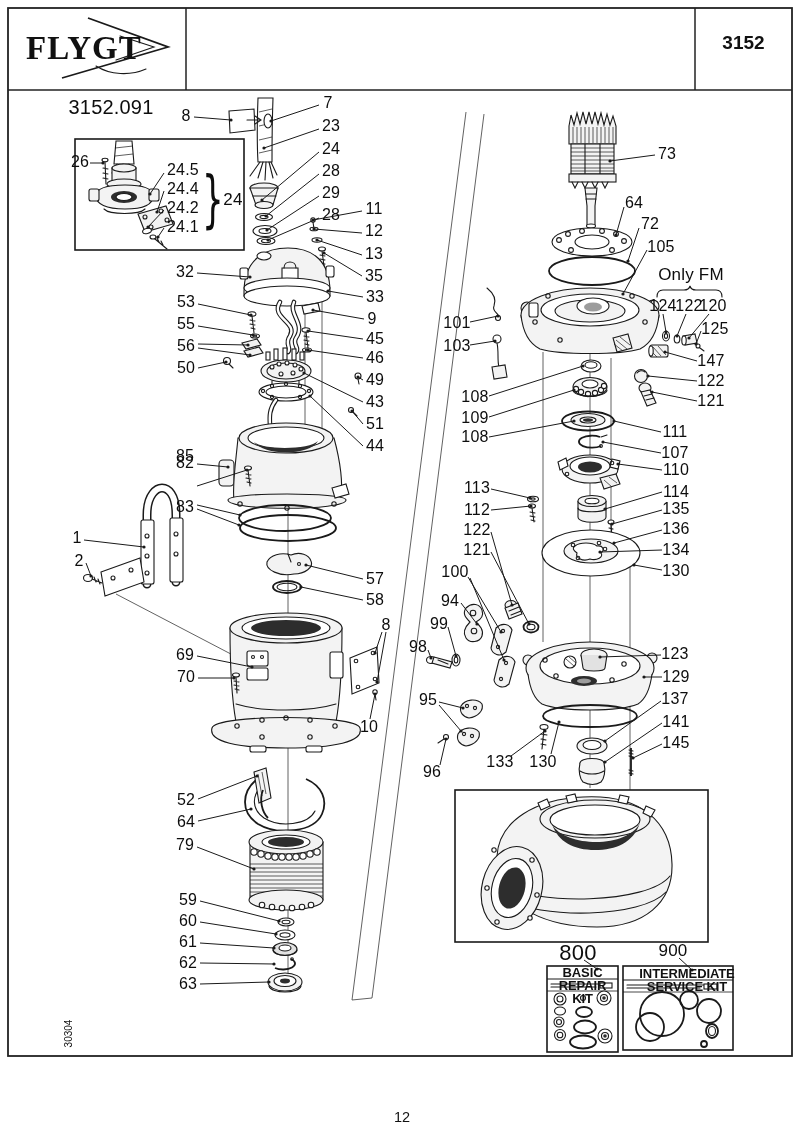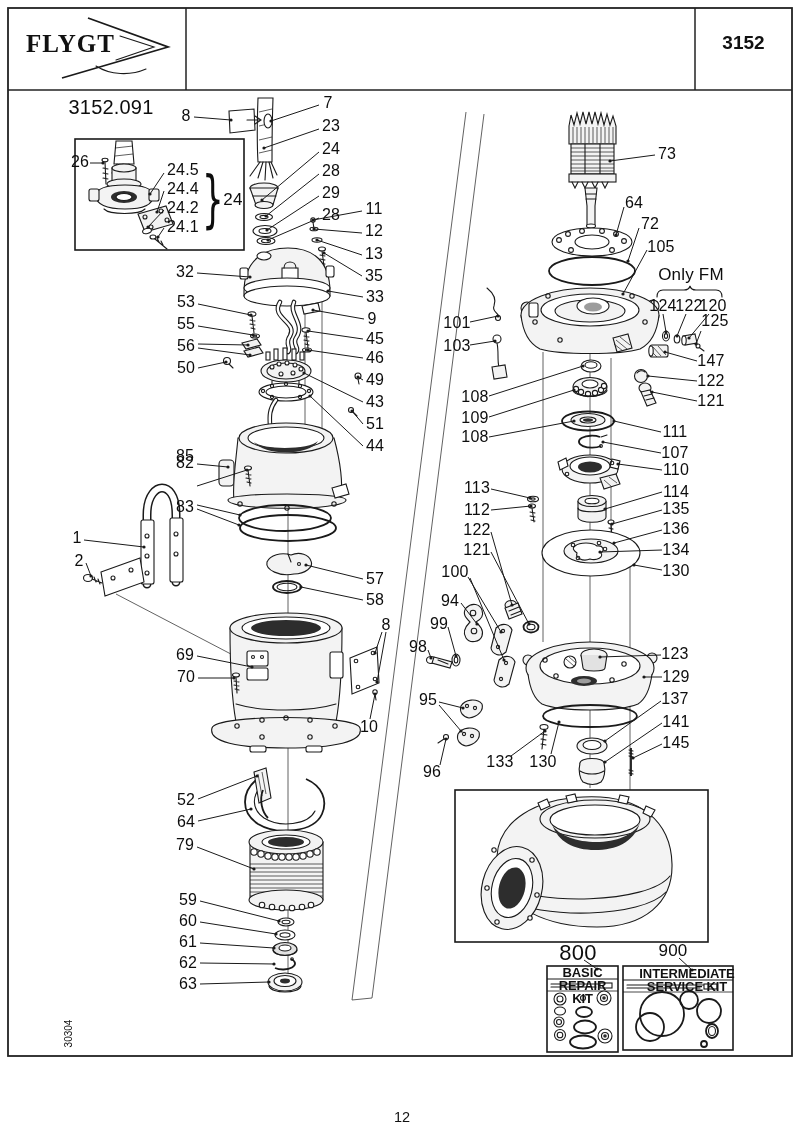--- a/index.html
+++ b/index.html
@@ -25,21 +25,21 @@
   
   .plabel{position:absolute;transform:translate(-50%,-50%);font-size:16px;white-space:nowrap;
           color:#0d0d0d;letter-spacing:.2px;}
   .brace{font-family:"DejaVu Sans",sans-serif;font-weight:400;
          transform:translate(-50%,-52%) scaleX(.55);}
   .hdr-title{position:absolute;left:186px;top:31px;width:509px;text-align:center;
              font-size:19px;font-weight:bold;letter-spacing:1px;}
   .hdr-model{position:absolute;left:695px;top:32px;width:97px;text-align:center;
              font-size:19px;font-weight:bold;}
   .brand{position:absolute;left:26px;top:30px;font-family:"Liberation Serif",serif;
-         font-weight:bold;font-size:25px;letter-spacing:1px;}
+         font-weight:bold;font-size:33px;letter-spacing:1px;}
   .kit-title{position:absolute;font-size:13px;font-weight:bold;text-align:center;
              line-height:13px;letter-spacing:-0.1px;}
   .doc-code{position:absolute;left:38px;top:1028px;width:60px;font-size:10px;
             transform:rotate(-90deg);transform-origin:center;text-align:center;}
   .page-no{position:absolute;left:372px;top:1109px;width:60px;text-align:center;font-size:14.5px;}
 </style>
 </head>
 <body>
 
 <div class="page">
@@ -790,21 +790,21 @@
       <div class="plabel brace" style="left: 213px; top: 200px; font-size: 62px;">}</div>
       <div class="plabel" style="left: 233px; top: 200px; font-size: 17px;">24</div>
       <div class="plabel" style="left: 667px; top: 154px;">73</div>
       <div class="plabel" style="left: 634px; top: 203px;">64</div>
       <div class="plabel" style="left: 650px; top: 224px;">72</div>
       <div class="plabel" style="left: 661px; top: 247px;">105</div>
       <div class="plabel" style="left: 691px; top: 275px; font-size: 17px;">Only FM</div>
       <div class="plabel" style="left: 663px; top: 306px;">124</div>
       <div class="plabel" style="left: 689px; top: 306px;">122</div>
       <div class="plabel" style="left: 713px; top: 306px;">120</div>
-      <div class="plabel" style="left: 715px; top: 321px;">125</div>
+      <div class="plabel" style="left: 715px; top: 329px;">125</div>
       <div class="plabel" style="left: 457px; top: 323px;">101</div>
       <div class="plabel" style="left: 457px; top: 346px;">103</div>
       <div class="plabel" style="left: 711px; top: 361px;">147</div>
       <div class="plabel" style="left: 711px; top: 381px;">122</div>
       <div class="plabel" style="left: 711px; top: 401px;">121</div>
       <div class="plabel" style="left: 475px; top: 397px;">108</div>
       <div class="plabel" style="left: 475px; top: 418px;">109</div>
       <div class="plabel" style="left: 475px; top: 437px;">108</div>
       <div class="plabel" style="left: 675px; top: 432px;">111</div>
       <div class="plabel" style="left: 675px; top: 453px;">107</div>

